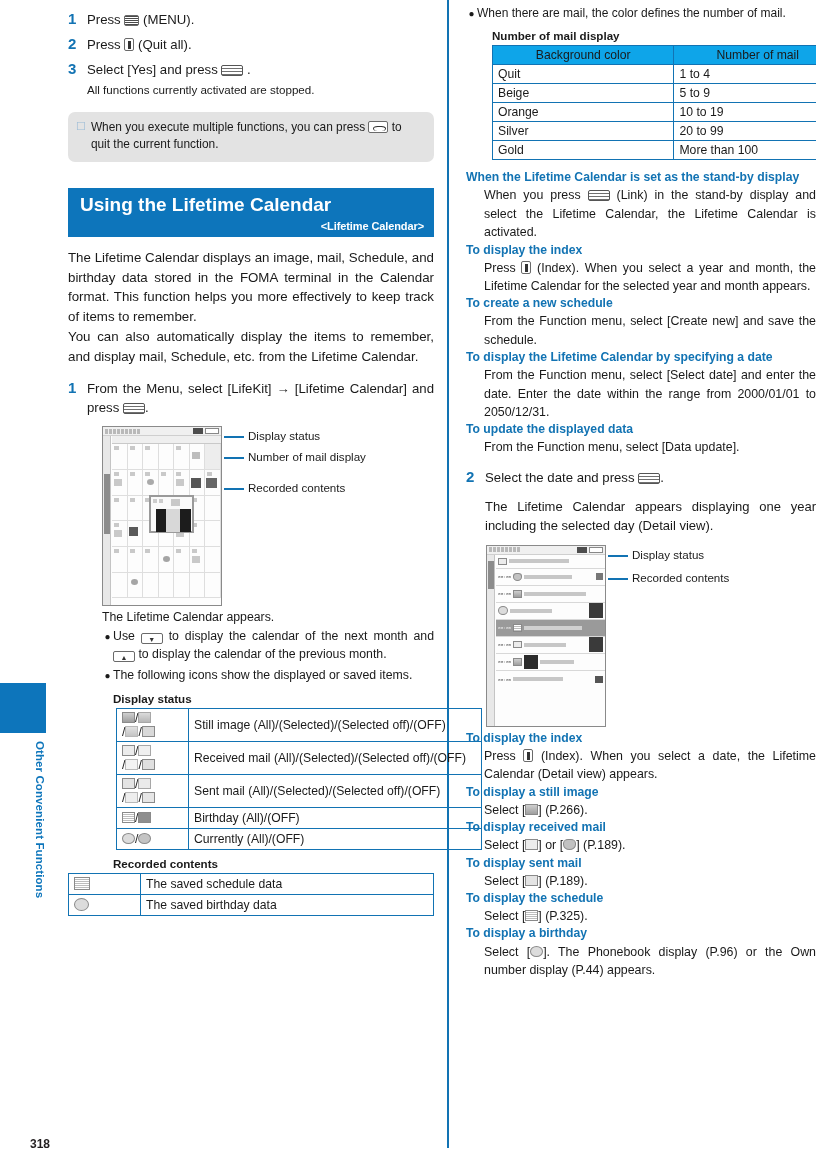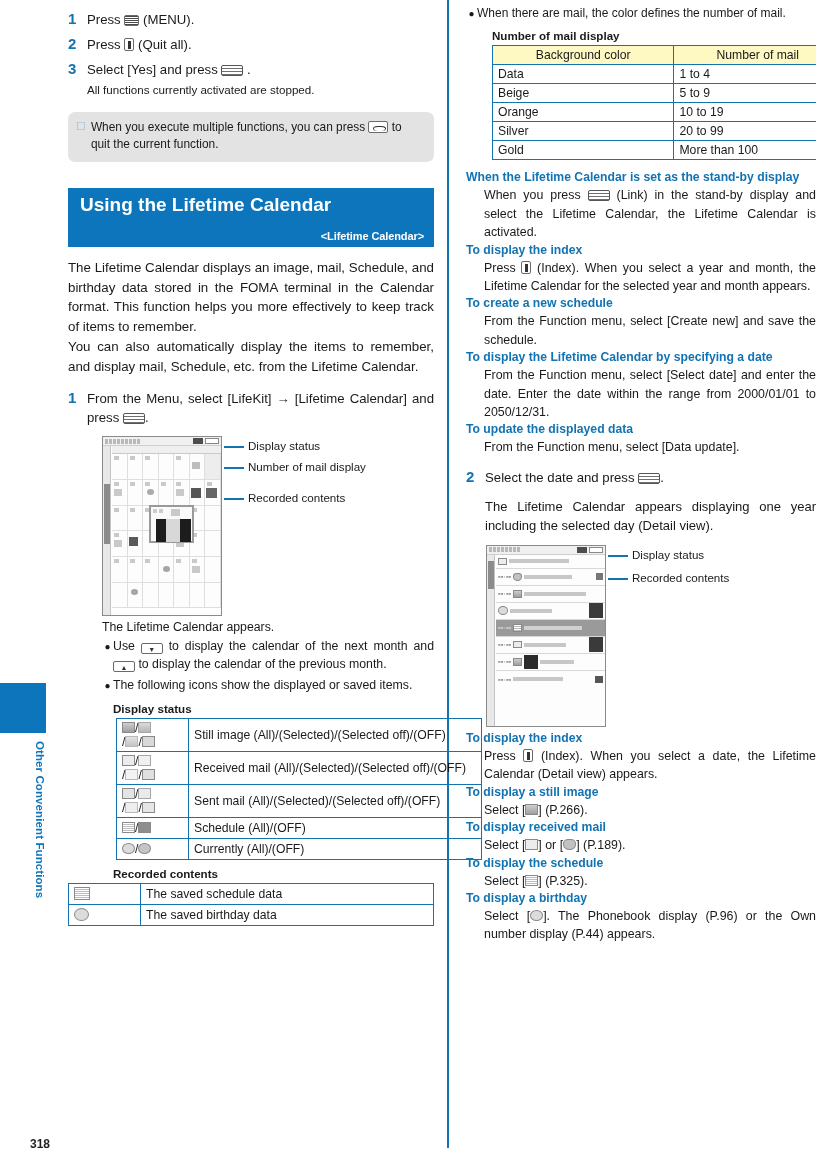--- a/index.html
+++ b/index.html
@@ -68,21 +68,21 @@
   }
   .h-bar {
     background: #0d75bb;
     color: #ffffff;
     padding: 6px 10px 5px 12px;
     margin-top: 26px;
   }
   .h-bar .h-bar-title { font-size: 19px; font-weight: bold; line-height:1.15; }
   .h-bar .h-bar-sub {
     font-size: 11px; font-weight: bold; text-align: right;
-    margin-top: 14px; letter-spacing: -0.1px;
+    margin-top: 4px; letter-spacing: -0.1px;
   }
 
   
   .step { display:flex; margin: 6px 0 0 0; align-items: baseline; }
   .step-num {
     color:#1273b3; font-weight:bold; font-size:15px;
     min-width: 15px; margin-right:4px; flex:0 0 auto;
     font-family:"Liberation Sans", sans-serif;
   }
   .step-body { font-size: 13.2px; line-height: 1.45; }
@@ -123,21 +123,21 @@
     width: 100%;
     font-size: 12.2px;
   }
   table.doc td, table.doc th {
     border: 1px solid #1273b3;
     padding: 2px 5px;
     vertical-align: middle;
     text-align: left;
     font-weight: normal;
   }
-  table.doc th { background:#fef9c3; text-align:center; font-weight:normal; }
+  table.doc th { background:#0ea5e9; text-align:center; font-weight:normal; }
   td.icon-cell { width: 72px; text-align:center; padding: 3px 2px; }
   td.txt-cell { line-height: 1.32; text-align: justify; }
 
   .tbl-left { margin-left: 48px; width: 318px; }
   .tbl-rc   { width: 318px; }
   .tbl-mail { margin-left: 26px; width: 324px; }
 
   
   .shot-wrap { position: relative; margin-top: 9px; }
   .phone {
@@ -461,21 +461,21 @@
           <td class="icon-cell">
             <span class="sq-ico smail"></span>/<span class="sq-ico smail" style="opacity:.75"></span><br>
             /<span class="sq-ico smail" style="opacity:.6"></span>/<span class="sq-ico smail" style="background:#e6e6e6"></span>
           </td>
           <td class="txt-cell">Sent mail (All)/(Selected)/(Selected off)/(OFF)</td>
         </tr>
         <tr>
           <td class="icon-cell">
             <span class="sq-ico sched"></span>/<span class="sq-ico" style="background:#8e8e8e"></span>
           </td>
-          <td class="txt-cell">Schedule (All)/(OFF)</td>
+          <td class="txt-cell">Birthday (All)/(OFF)</td>
         </tr>
         <tr>
           <td class="icon-cell">
             <span class="sq-ico bday"></span>/<span class="sq-ico bday" style="background:#c4c4c4"></span>
           </td>
           <td class="txt-cell">Currently (All)/(OFF)</td>
         </tr>
       </tbody>
     </table>
 
@@ -509,21 +509,21 @@
 
     <table class="doc tbl-mail">
       <thead>
         <tr>
           <th style="width:52%">Background color</th>
           <th>Number of mail</th>
         </tr>
       </thead>
       <tbody>
         <tr>
-          <td>Data</td>
+          <td>Quit</td>
           <td>1 to 4</td>
         </tr>
         <tr>
           <td>Beige</td>
           <td>5 to 9</td>
         </tr>
         <tr>
           <td>Orange</td>
           <td>10 to 19</td>
         </tr>
@@ -668,20 +668,26 @@
       </div>
     </div>
 
     <div>
       <div class="sub-h">To display received mail</div>
       <div class="sub-b">
         <span>Select [</span><span class="sq-ico mail"></span><span>] or [</span><span class="sq-ico rmail2"></span><span>] (P.189).</span>
       </div>
     </div>
 
+    <div>
+      <div class="sub-h">To display sent mail</div>
+      <div class="sub-b">
+        <span>Select [</span><span class="sq-ico smail"></span><span>] (P.189).</span>
+      </div>
+    </div>
 
     <div>
       <div class="sub-h">To display the schedule</div>
       <div class="sub-b">
         <span>Select [</span><span class="sq-ico sched"></span><span>] (P.325).</span>
       </div>
     </div>
 
     <div>
       <div class="sub-h">To display a birthday</div>

